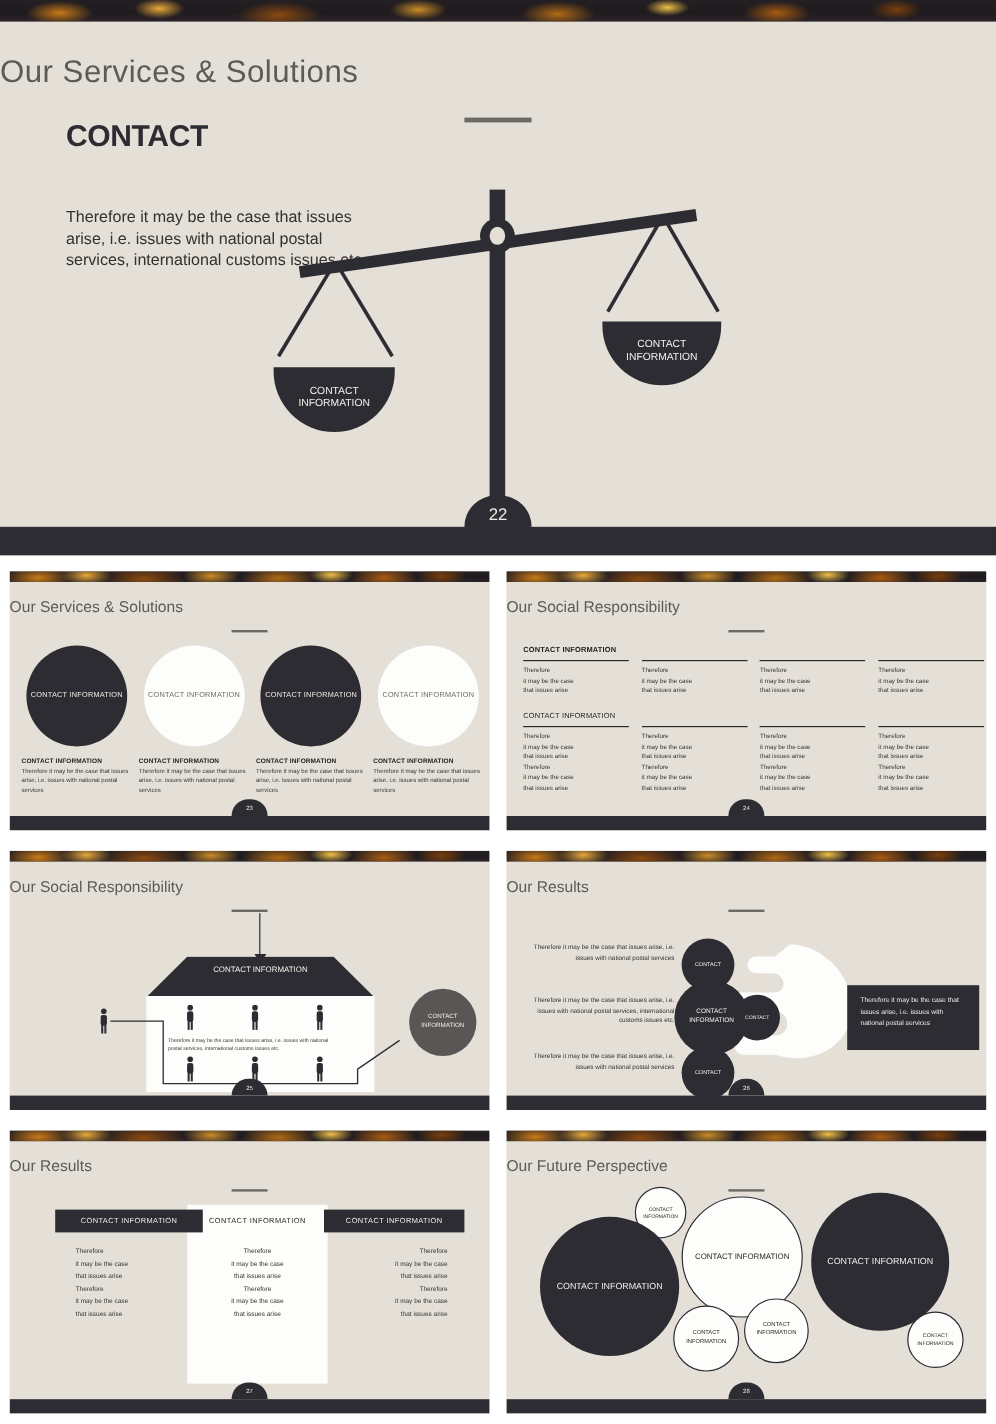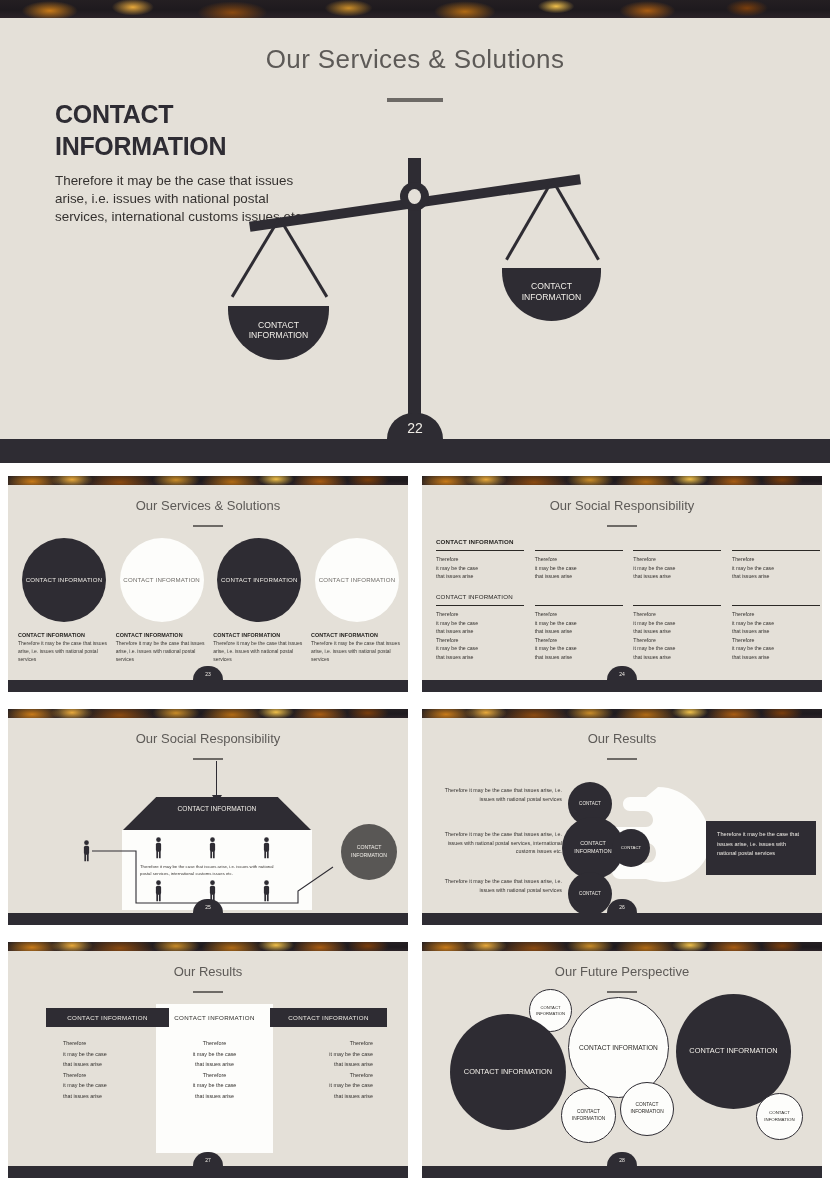--- a/index.html
+++ b/index.html
@@ -36,21 +36,21 @@
   .pagebase {
     position: absolute;
     background: #2e2c33;
     border-radius: 999px 999px 0 0;
     color: #efece6;
     text-align: center;
     font-family: "Liberation Sans", sans-serif;
   }
   .slide-title {
     position: absolute; left: 0; right: 0;
-    text-align: center;
+    text-align: left;
     color: #5d5a57;
     font-weight: 400;
   }
   .title-rule {
     position: absolute;
     background: #6d6a66;
     left: 50%;
     transform: translateX(-50%);
   }
 
@@ -178,21 +178,20 @@
 <body>
 
 <div class="slide" id="slide22">
   <div class="photo-band"></div>
 
   <div class="slide-title">Our Services &amp; Solutions</div>
   <div class="title-rule"></div>
 
   <div class="s22-head">
     <div>CONTACT</div>
-    <div>INFORMATION</div>
   </div>
   <div class="s22-body">Therefore it may be the case that issues arise, i.e. issues with national postal services, international customs issues etc.</div>
 
   <div class="scale-post"></div>
   <div class="scale-beam"></div>
   <div class="scale-hub"></div>
   <div class="scale-foot"></div>
 
   <div class="pan" id="panL">
     <div class="str s1"></div>

